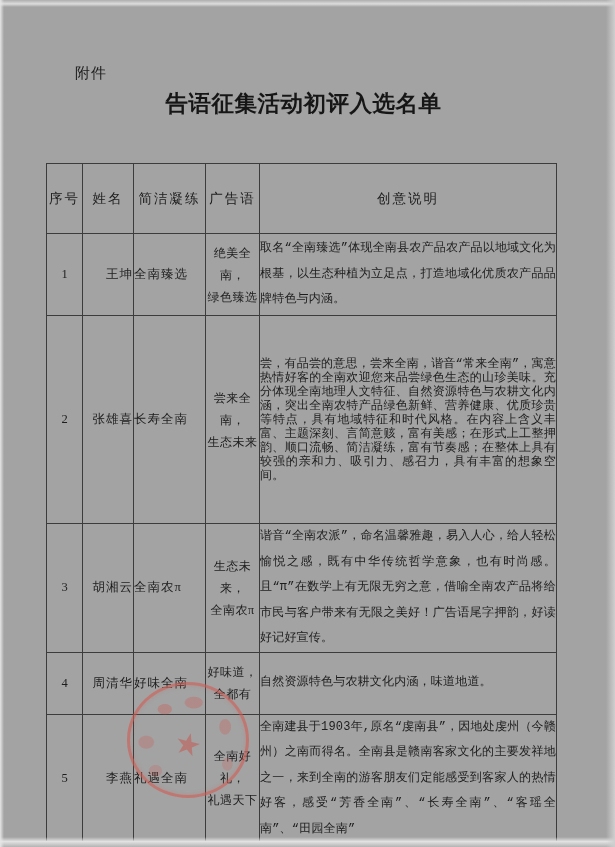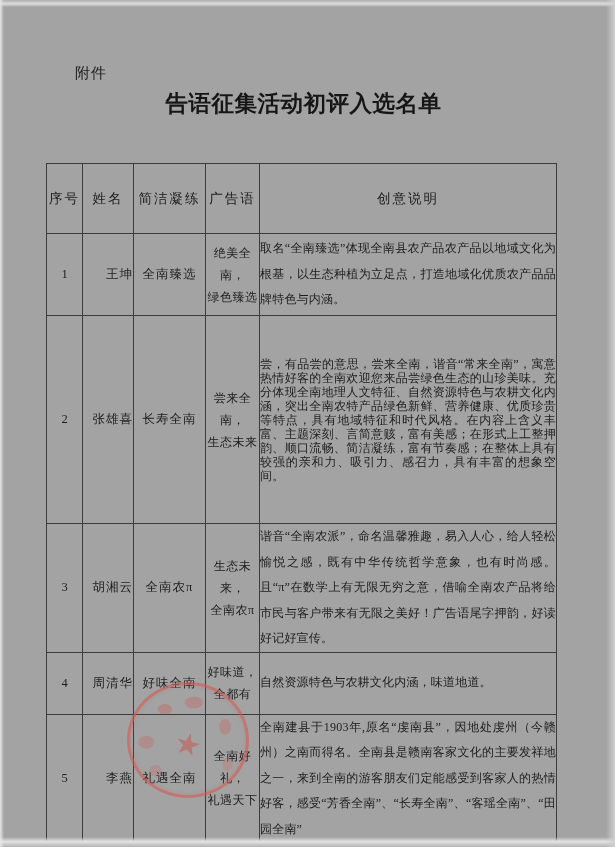--- a/index.html
+++ b/index.html
@@ -44,28 +44,28 @@
   thead tr{height:70px;}
   tbody tr:nth-child(1){height:82px;}
   tbody tr:nth-child(2){height:208px;}
   tbody tr:nth-child(3){height:100px;}
   tbody tr:nth-child(4){height:62px;}
   tbody tr:nth-child(5){height:100px;}
 
   th{font-weight:normal;font-size:13.5px;letter-spacing:2px;text-align:center;color:#1c1c1c;margin-left:36px;}
   td.c-no{font-size:12.5px;text-align:center;}
   td.c-name{font-size:12.5px;text-align:right;letter-spacing:1px;}
-  td.c-brand{font-size:12.5px;text-align:center;letter-spacing:1px;}
+  td.c-brand{font-size:12.5px;text-align:left;letter-spacing:1px;}
   td.c-slogan{
     font-size:12px;text-align:center;
     white-space:pre-line;line-height:22px;letter-spacing:0.5px;
   }
   td.c-desc{
     font-size:12px;text-align:justify;text-justify:inter-character;
-    line-height:25.5px;padding:2px 4px 2px 5px;letter-spacing:0.2px;
+    line-height:25.5px;padding:2px 4px 2px 5px;letter-spacing:0.2px;font-family:Liberation Mono, monospace;
   }
   tbody tr:nth-child(2) td.c-desc{line-height:14px;}
 
   
   .seal{
     position:absolute;left:127px;top:682px;width:116px;height:110px;
     border-radius:50%;
     border:3px solid rgba(209,92,84,0.62);
     box-shadow:inset 0 0 4px rgba(209,92,84,0.25);
     background:

